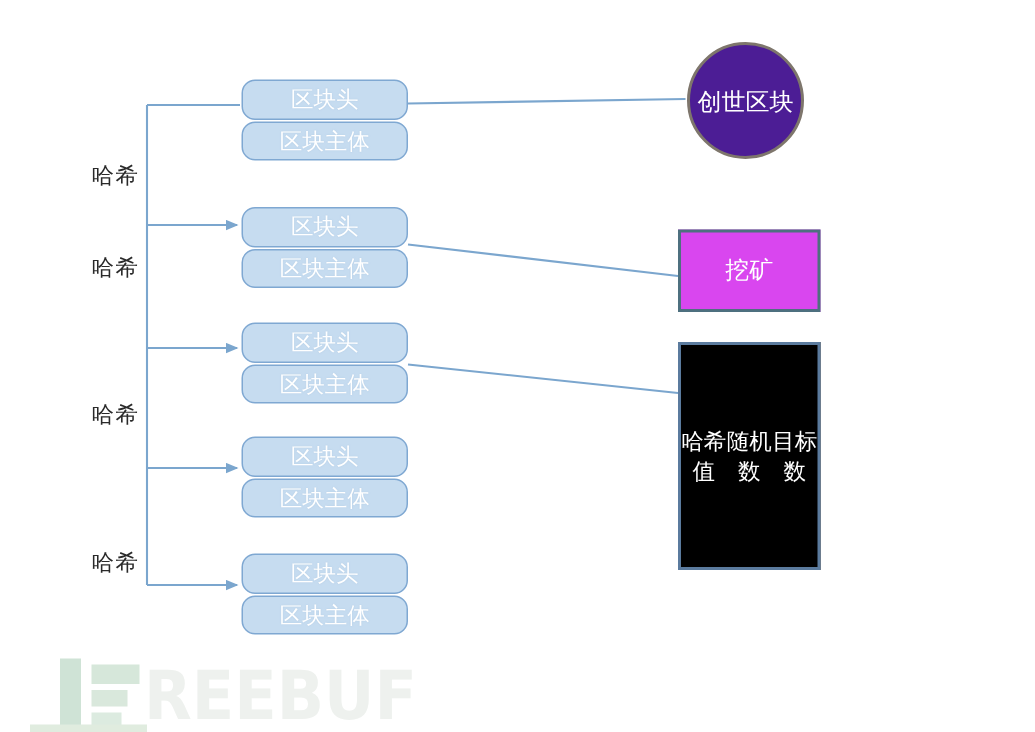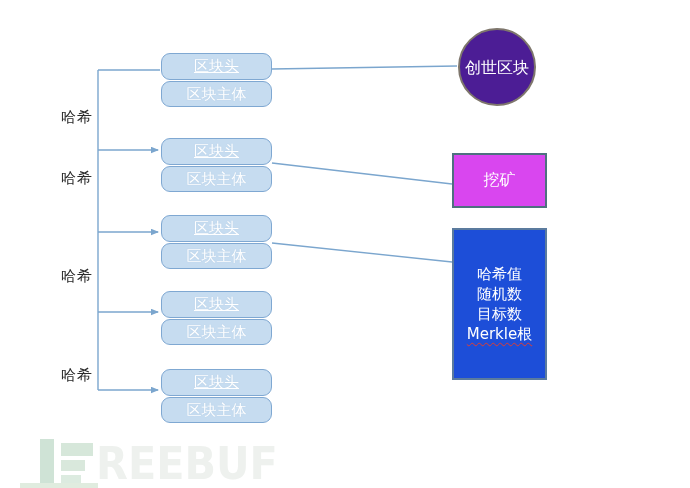--- a/index.html
+++ b/index.html
@@ -14,41 +14,41 @@
     font-size:15px;color:#2a2a2a;letter-spacing:1px;margin-top:20px;
   }
 
   .block-box{
     position:absolute;left:161px;width:111px;box-sizing:border-box;
     background:#c6dcf0;border:1.5px solid #7fa8d2;border-radius:9px;
     color:#ffffff;font-size:15px;text-align:center;
     display:flex;align-items:center;justify-content:center;
     text-shadow:0 0 1px rgba(160,190,220,.6);
   }
-  .block-header{height:27px;text-decoration:underline;}
+  .block-header{height:27px;}
   .block-body{height:26px;}
 
   .genesis-circle{
     position:absolute;left:458px;top:28px;width:78px;height:78px;box-sizing:border-box;
     background:#4c1d95;border:2px solid #7e766c;border-radius:50%;
     color:#fff;font-size:16px;line-height:21px;text-align:center;
     display:flex;flex-direction:row;align-items:center;justify-content:center;
   }
 
   .mining-box{
     position:absolute;left:452px;top:153px;width:95px;height:55px;box-sizing:border-box;
     background:#d946ef;border:2px solid #4e707f;
     color:#fff;font-size:16px;display:flex;align-items:center;justify-content:center;
   }
 
   .fields-box{
     position:absolute;left:452px;top:228px;width:95px;height:152px;box-sizing:border-box;
-    background:#1d4ed8;border:2px solid #5b7b9e;
+    background:#000000;border:2px solid #5b7b9e;
     color:#fff;font-size:15px;line-height:20px;text-align:center;
-    display:flex;flex-direction:column;align-items:center;justify-content:center;
+    display:flex;align-items:center;justify-content:center;
   }
   .fields-box .field-line{width:100%;}
   .fields-box .merkle{
     text-decoration:underline;text-decoration-style:wavy;
     text-decoration-color:#e03c31;text-decoration-thickness:1px;text-underline-offset:3px;
   }
 
   
   .watermark{position:absolute;left:20px;top:434px;height:50px;display:flex;align-items:flex-end;padding-left:20px;}
   .wm-vbar{width:14px;height:45px;background:#cfe3d6;margin-right:7px;}
@@ -111,21 +111,20 @@
     <span>创世</span>
     <span>区块</span>
   </div>
 
   <div class="mining-box">挖矿</div>
 
   <div class="fields-box">
     <div class="field-line">哈希值</div>
     <div class="field-line">随机数</div>
     <div class="field-line">目标数</div>
-    <div class="field-line merkle">Merkle根</div>
   </div>
 
   <div class="watermark">
     <div class="wm-vbar"></div>
     <div class="wm-f">
       <div class="b1"></div>
         <div class="b2"></div>
         <div class="b3"></div>
     </div>
     <div class="wm-text">REEBUF</div>

